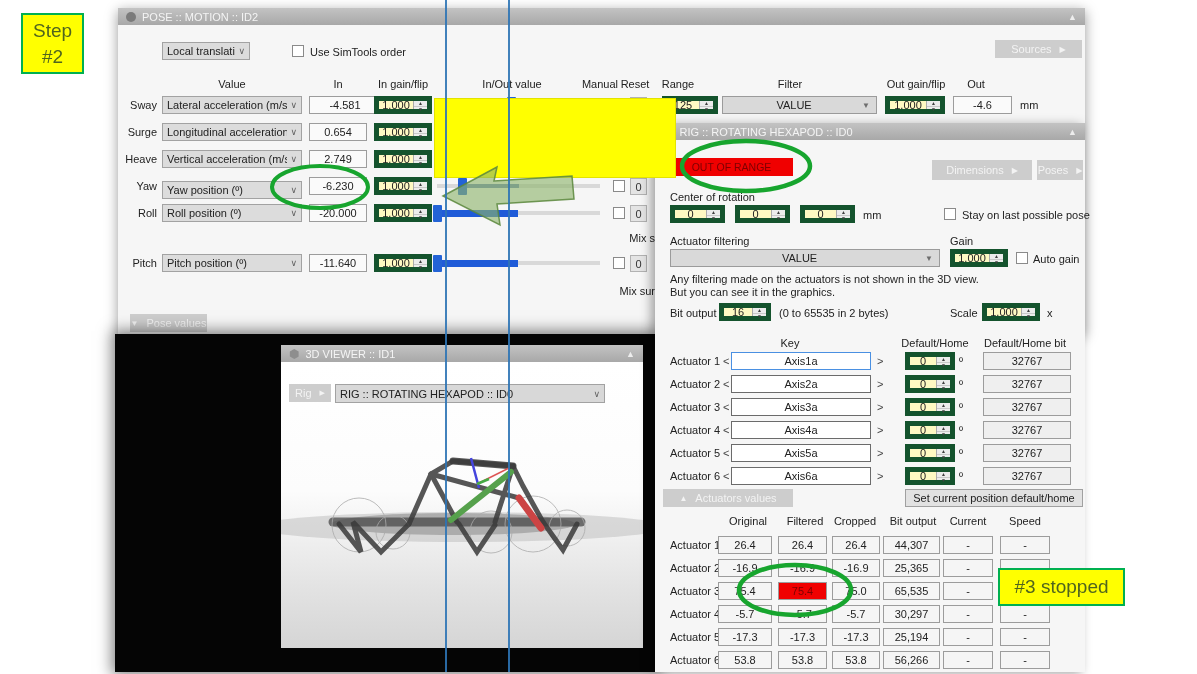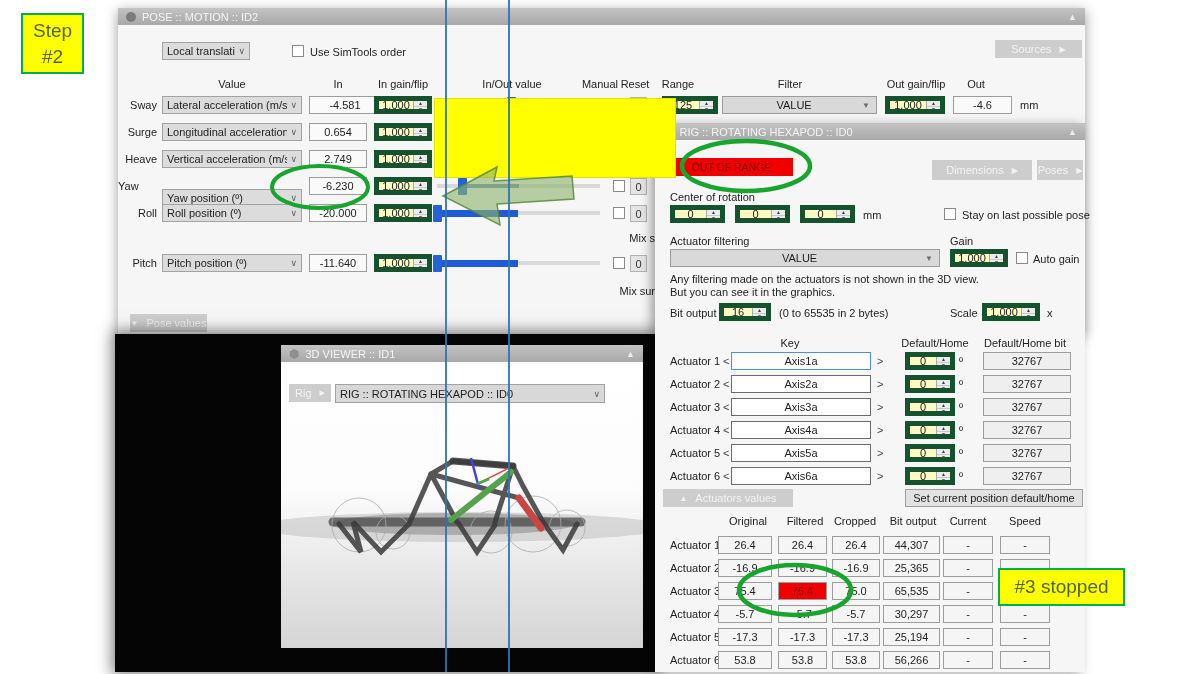--- a/index.html
+++ b/index.html
@@ -160,22 +160,22 @@
         <span class="ar">
           <span>▲</span>
           <span>▼</span>
         </span>
       </div>
     <div class="abs cb" style="left:495px;top:3px"></div>
     <div class="abs rst" style="left:512px;top:1px">0</div>
   </div>
 
   <div class="abs" style="left:0;top:169px;width:640px;height:18px">
-    <div class="abs lab" style="left:0;top:3px;width:39px;text-align:left">Yaw</div>
-    <div class="abs dd" style="left:44px;top:12px;width:140px">
+    <div class="abs lab" style="left:0;top:3px;width:39px;text-align:right">Yaw</div>
+    <div class="abs dd" style="left:44px;top:4px;width:140px">
         <span class="t">Yaw position (º)</span>
         <span class="ch">∨</span>
       </div>
     <div class="abs vbox" style="left:191px;top:0;width:58px">-6.230</div>
     <div class="abs spin" style="left:256px;top:0;width:58px">
         <span class="n">1.000</span>
         <span class="ar">
           <span>▲</span>
           <span>▼</span>
         </span>

